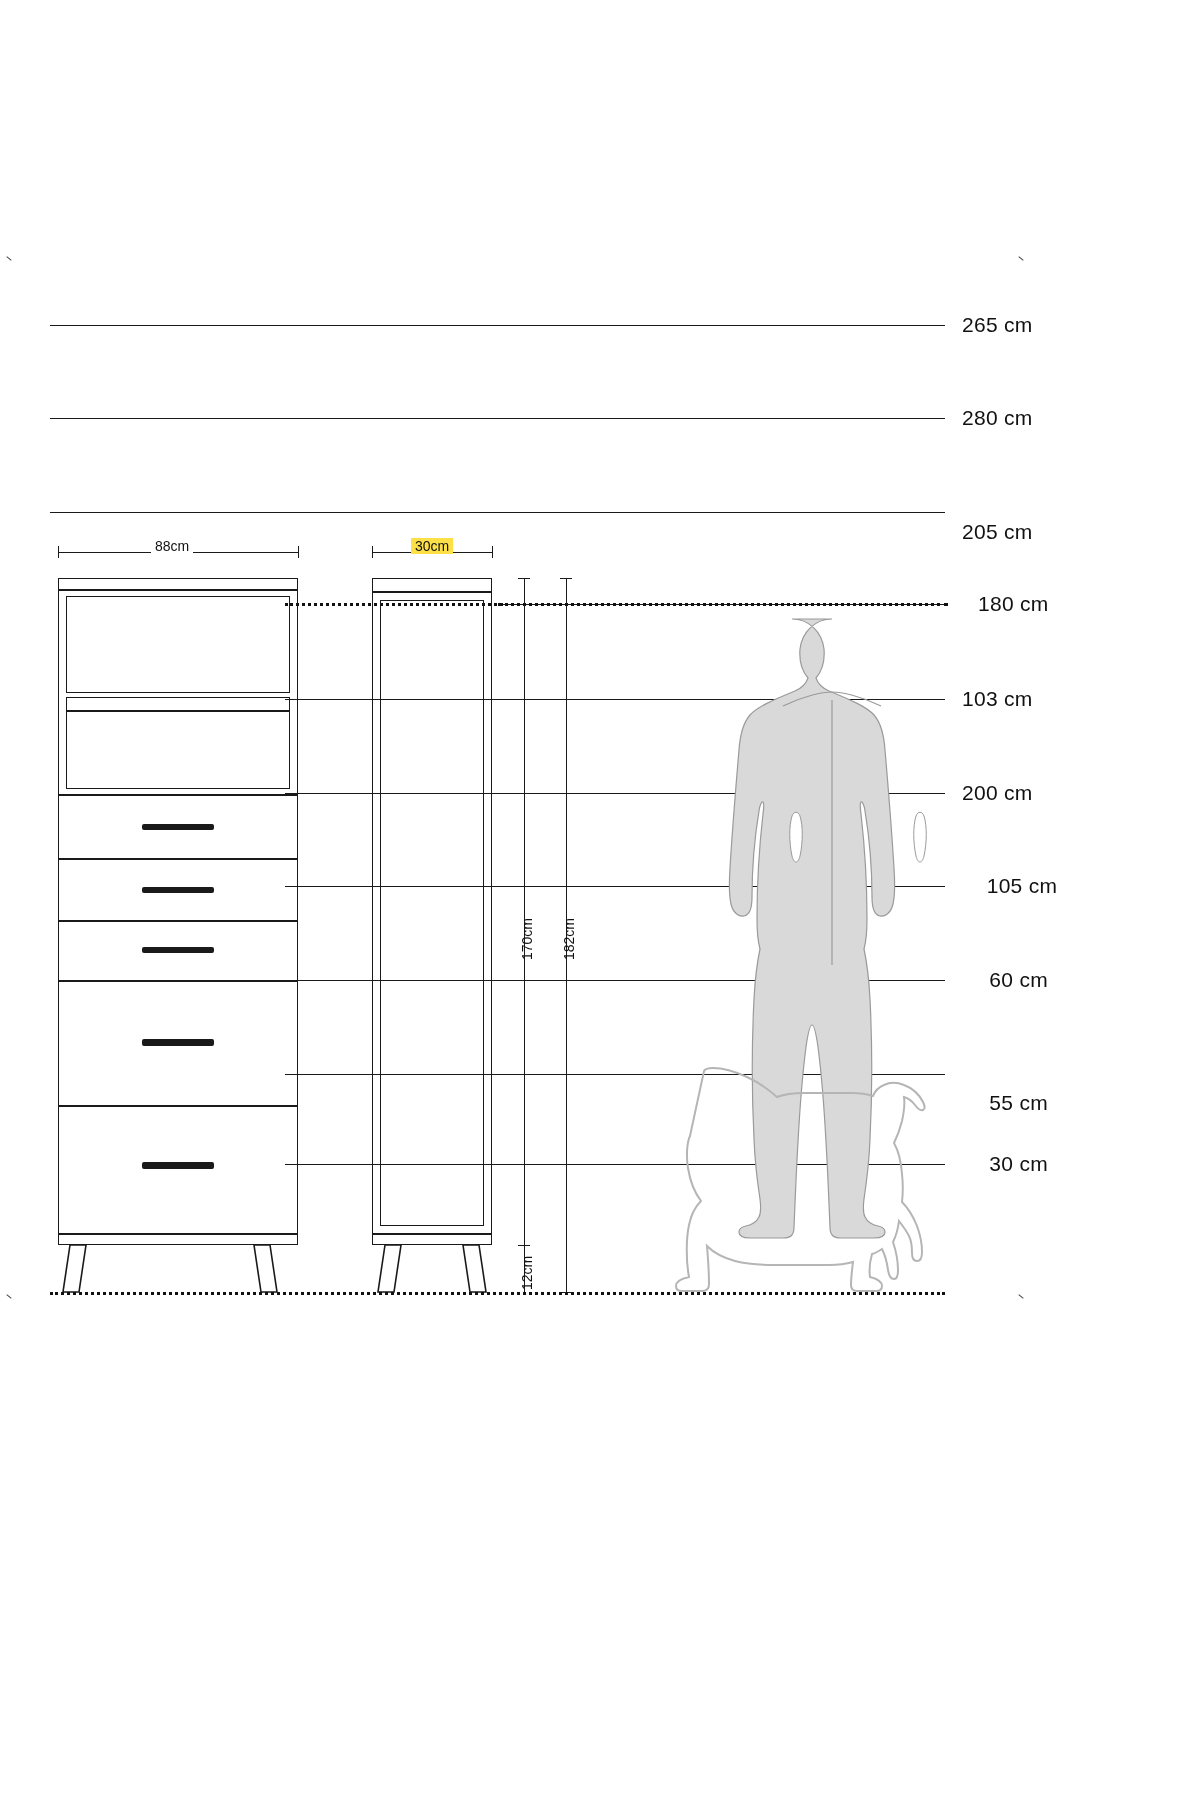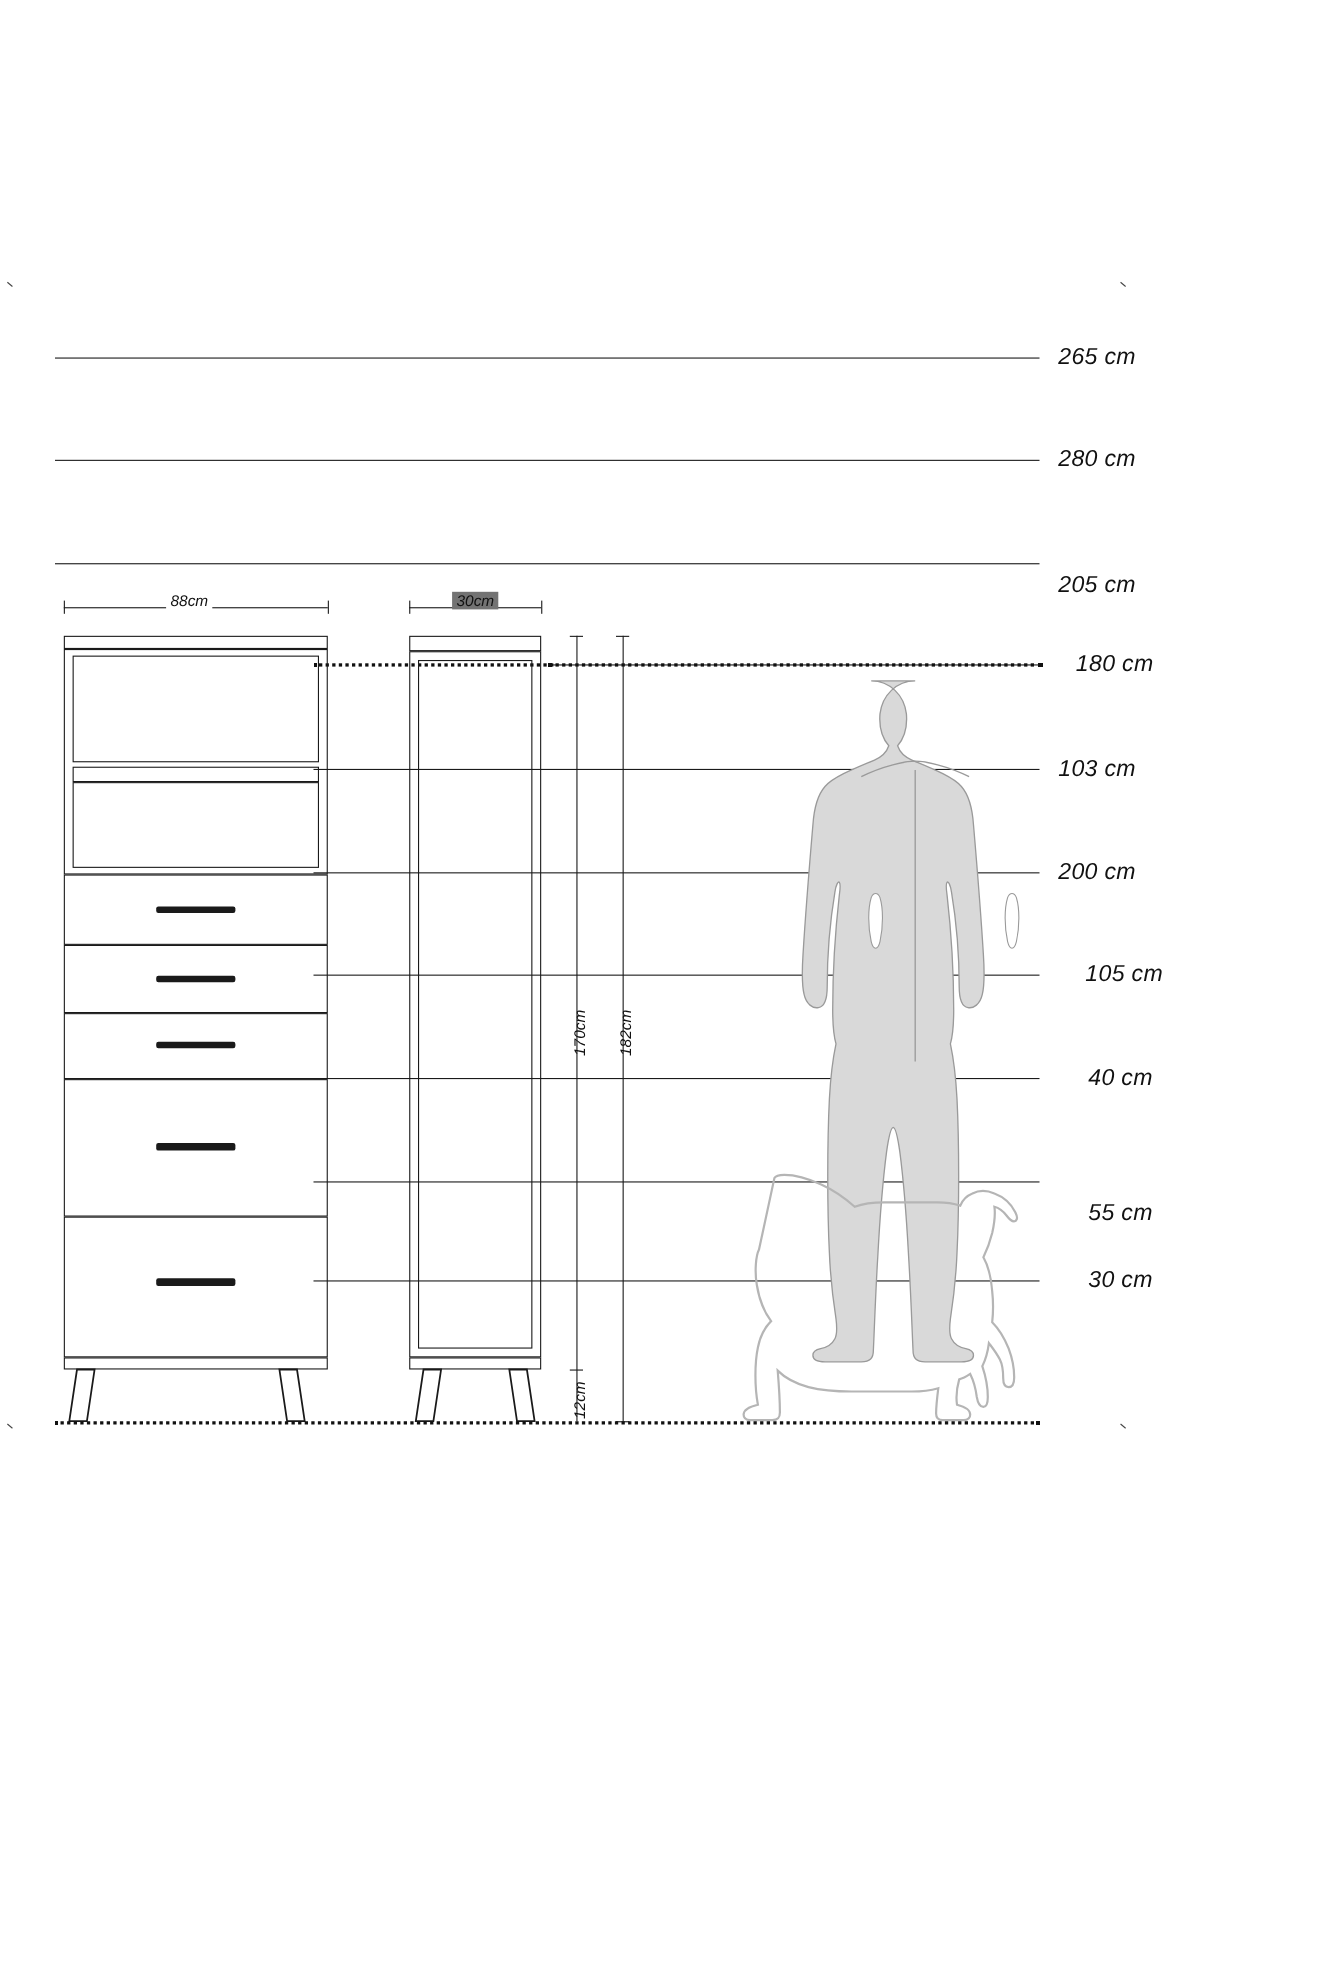--- a/index.html
+++ b/index.html
@@ -1,17 +1,17 @@
 <!DOCTYPE html>
 <html><head>
 <meta charset="utf-8">
 <style>
   html,body{margin:0;padding:0;background:#ffffff;}
   body{width:1200px;height:1800px;position:relative;font-family:"Liberation Sans",sans-serif;color:#1a1a1a;overflow:hidden;}
-  #sheet{position:absolute;left:0;top:0;width:1200px;height:1346px;font-style:italic;}
+  #sheet{position:absolute;left:0;top:0;width:1200px;height:1346px;}
   .corner-tick{position:absolute;width:7px;height:7px;}
   .corner-tick::before{content:"";position:absolute;left:0;top:0;width:6px;height:1px;background:#444;transform:rotate(40deg);}
   .hline{position:absolute;height:0;border-top:1px solid #1a1a1a;}
   .vline{position:absolute;width:0;border-left:1px solid #1a1a1a;}
   .scale-label{position:absolute;font-size:21px;letter-spacing:.3px;color:#111;white-space:nowrap;text-align:left;}
   .dim-label{position:absolute;font-size:14px;color:#111;white-space:nowrap;}
   .vdim-label{position:absolute;font-size:14px;color:#111;white-space:nowrap;transform:rotate(-90deg);transform-origin:left top;}
   .rect{position:absolute;box-sizing:border-box;border:1px solid #1a1a1a;background:transparent;}
   .handle{position:absolute;background:#1a1a1a;border-radius:2px;}
   .floor{position:absolute;height:0;border-top:3px dotted #111;}
@@ -43,40 +43,40 @@
   <div class="hline" style="left:285px;top:699px;width:660px;"></div>
   <div class="scale-label" style="left:962px;top:687px;width:120px;">103 cm</div>
 
   <div class="hline" style="left:285px;top:793px;width:660px;"></div>
   <div class="scale-label" style="left:962px;top:781px;width:120px;">200 cm</div>
 
   <div class="hline" style="left:285px;top:886px;width:660px;"></div>
   <div class="scale-label" style="left:962px;top:874px;width:120px;text-align:center;">105 cm</div>
 
   <div class="hline" style="left:285px;top:980px;width:660px;"></div>
-  <div class="scale-label txt-right" style="left:930px;top:968px;width:118px;">40 cm</div>
+  <div class="scale-label txt-right" style="left:930px;top:968px;width:118px;">60 cm</div>
 
   <div class="hline" style="left:285px;top:1074px;width:660px;"></div>
   <div class="scale-label txt-right" style="left:930px;top:1062px;width:118px;margin-top:29px;">55 cm</div>
 
   <div class="hline" style="left:285px;top:1164px;width:660px;"></div>
   <div class="scale-label txt-right" style="left:930px;top:1152px;width:118px;">30 cm</div>
 
   <div style="position:absolute;left:285px;top:603px;width:218px;height:0;border-top:3px dotted #111;"></div>
   <div style="position:absolute;left:498px;top:603px;width:450px;height:0;border-top:3px dotted #111;"></div>
 
   <div class="hline" style="left:58px;top:552px;width:240px;"></div>
   <div class="vline" style="left:58px;top:546px;height:12px;"></div>
   <div class="vline" style="left:298px;top:546px;height:12px;"></div>
   <div class="dim-label" style="left:151px;top:538px;background:#fff;padding:0 4px;">88cm</div>
 
   <div class="hline" style="left:372px;top:552px;width:120px;"></div>
   <div class="vline" style="left:372px;top:546px;height:12px;"></div>
   <div class="vline" style="left:492px;top:546px;height:12px;"></div>
-  <div class="dim-label" style="left:411px;top:538px;background:#737373;padding:0 4px;">30cm</div>
+  <div class="dim-label" style="left:411px;top:538px;background:#fde047;padding:0 4px;">30cm</div>
 
   <div class="vline" style="left:524px;top:578px;height:714px;"></div>
   <div class="hline" style="left:518px;top:578px;width:12px;"></div>
   <div class="hline" style="left:518px;top:1245px;width:12px;"></div>
   <div class="vdim-label" style="left:519px;top:960px;">170cm</div>
 
   <div class="vline" style="left:566px;top:578px;height:714px;"></div>
   <div class="hline" style="left:560px;top:578px;width:12px;"></div>
   <div class="hline" style="left:560px;top:1292px;width:12px;"></div>
   <div class="vdim-label" style="left:561px;top:960px;">182cm</div>

